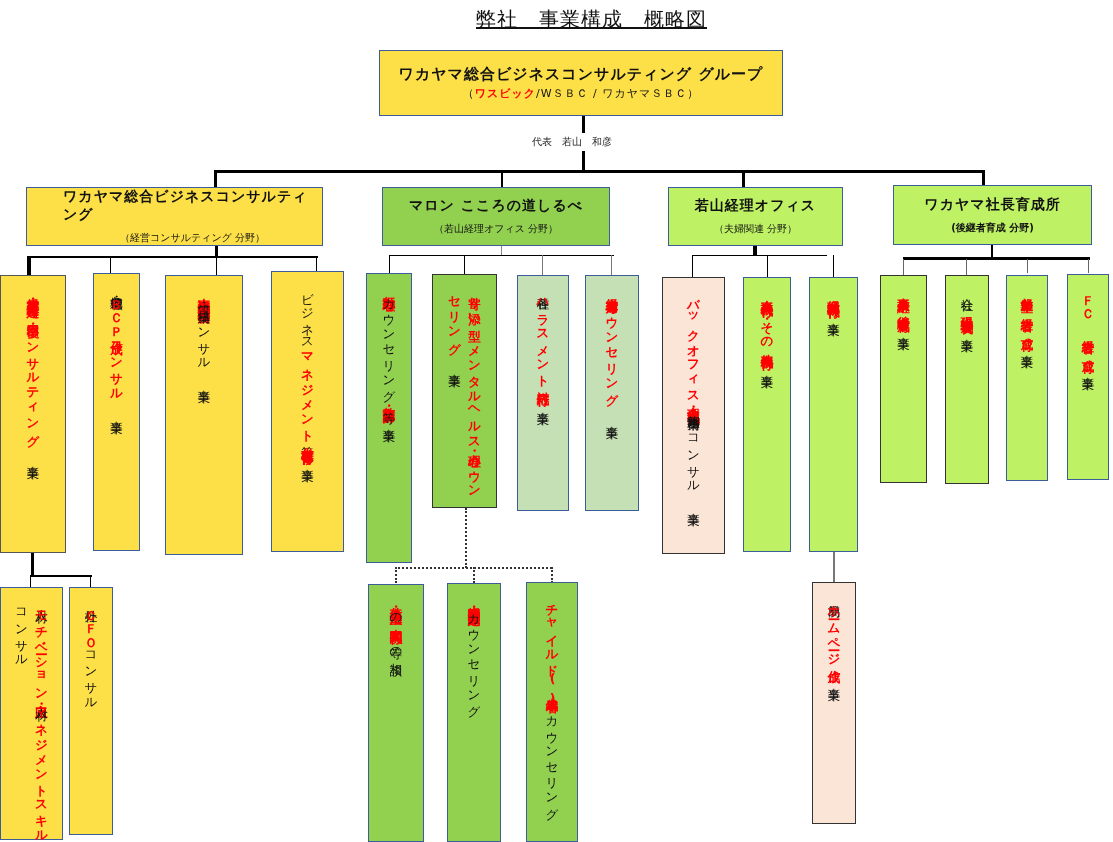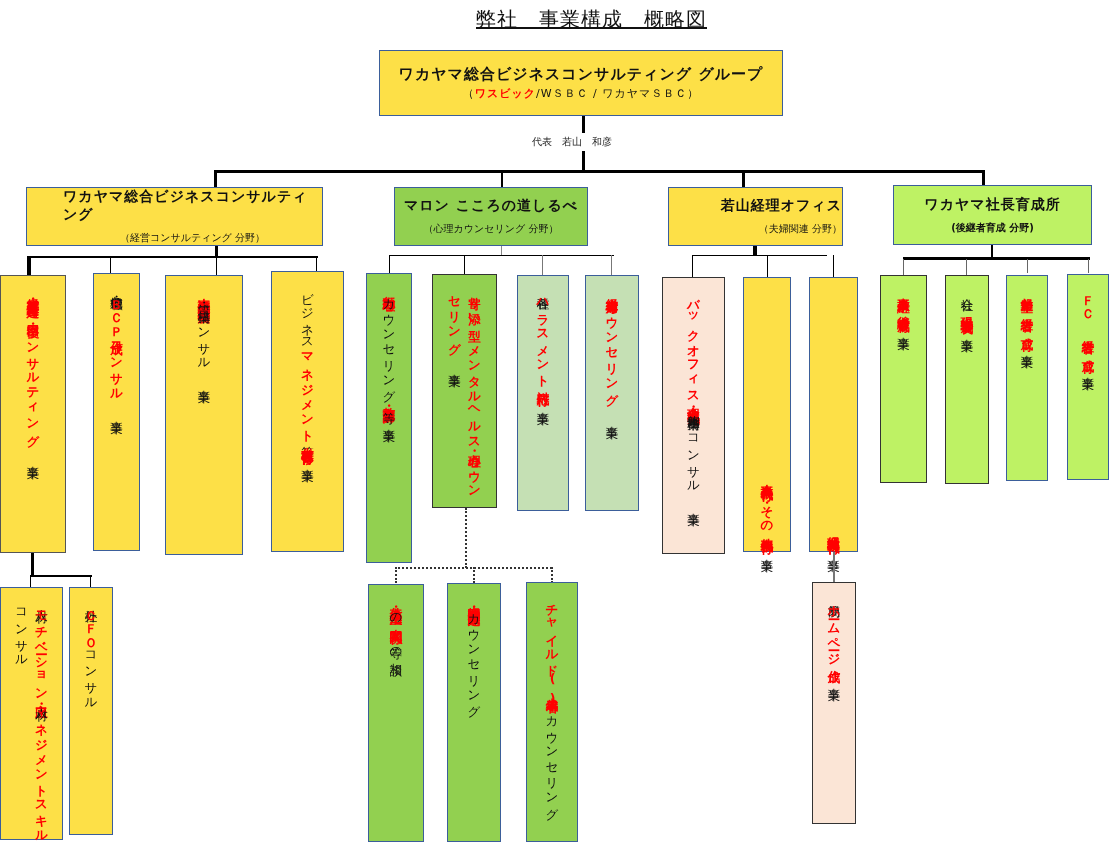--- a/index.html
+++ b/index.html
@@ -6,21 +6,21 @@
   body { width:1113px; height:842px; position:relative; overflow:hidden;
          font-family:"DejaVu Sans", "Liberation Sans", sans-serif; color:#111; }
   .abs { position:absolute; box-sizing:border-box; }
   .title { left:0; width:1183px; top:6px; text-align:center; font-size:20px;
            text-decoration:underline; letter-spacing:1px; }
   .hbox { display:flex; flex-direction:column; align-items:center; justify-content:center;
           border:1.5px solid #3b5e9a; }
   .blue { background:#fde047; }
   .green { background:#92d050; }
   .lgreen { background:#c5e0b4; }
-  .peach { background:#fde047;align-items:flex-end; }
+  .peach { background:#bef264; }
   .lpeach { background:#fbe5d6; }
   .yellow { background:#bef264; }
   .bd-dark { border-color:#333 !important; }
   .main-name { font-size:15px; font-weight:bold; letter-spacing:1px; }
   .main-sub { font-size:11px; margin-top:2px; letter-spacing:1px; }
   .div-name { font-size:14px; font-weight:bold; letter-spacing:1px; }
   .div-sub { font-size:10px; margin-top:7px; }
   .rep { font-size:10px; color:#222; background:#fff; padding:2px 4px; }
   .red { color:#ff0000; font-weight:bold; }
   .blk { color:#111; }
@@ -46,23 +46,23 @@
 <div class="line" style="left:214px;top:170px;width:771px;height:3px;"></div>
 <div class="line" style="left:214px;top:170px;width:3px;height:18px;"></div>
 <div class="line" style="left:501px;top:170px;width:2px;height:18px;"></div>
 <div class="line" style="left:742px;top:170px;width:3px;height:18px;"></div>
 <div class="line" style="left:982px;top:170px;width:3px;height:18px;"></div>
 
 <div class="abs hbox blue" style="left:26px;top:187px;width:297px;height:59px;padding-left:36px;">
   <div class="div-name">ワカヤマ総合ビジネスコンサルティング</div>
   <div class="div-sub">（経営コンサルティング 分野）</div>
 </div>
-<div class="abs hbox green" style="left:394px;top:187px;width:194px;height:59px;">
+<div class="abs hbox green" style="left:382px;top:187px;width:228px;height:59px;">
   <div class="div-name">マロン こころの道しるべ</div>
-  <div class="div-sub">（心理カウンセリング 分野）</div>
+  <div class="div-sub">（若山経理オフィス 分野）</div>
 </div>
 <div class="abs hbox peach" style="left:668px;top:187px;width:175px;height:59px;">
   <div class="div-name">若山経理オフィス</div>
   <div class="div-sub">（夫婦関連 分野）</div>
 </div>
 <div class="abs hbox yellow" style="left:893px;top:185px;width:199px;height:60px;">
   <div class="div-name">ワカヤマ社長育成所</div>
   <div class="div-sub" style="font-weight:bold">(後継者育成 分野)</div>
 </div>
 

